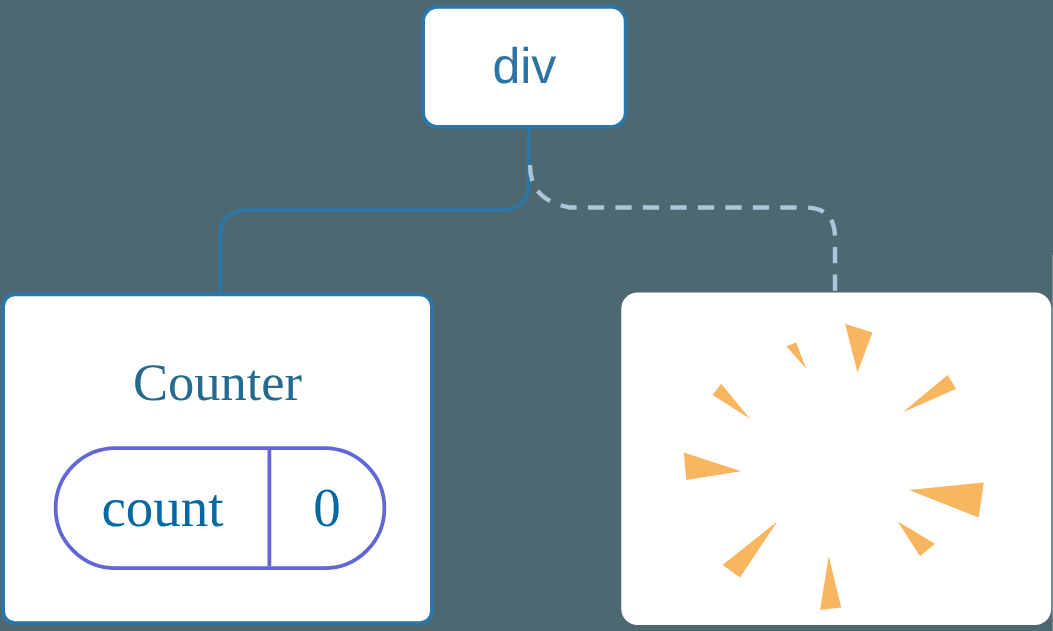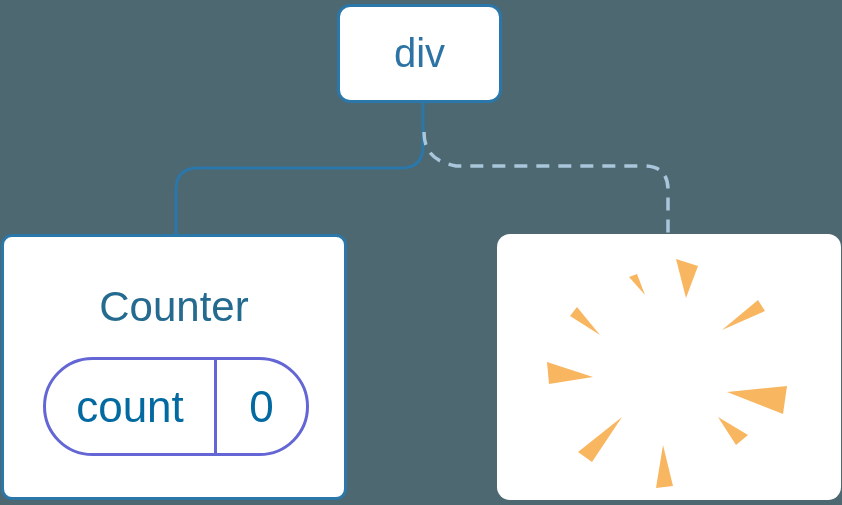--- a/index.html
+++ b/index.html
@@ -38,20 +38,21 @@
     font-size: 40px;
     color: #2D74A4;
   }
 
   .counter-card {
     left: 1px; top: 234px;
     width: 346px; height: 266px;
     border: 3px solid #2B77A9;
     border-radius: 11px;
     box-sizing: border-box;
+    font-family: Liberation Serif, serif;
   }
 
   .counter-title {
     position: absolute;
     left: 0; top: 46px;
     width: 100%;
     text-align: center;
     font-size: 42px;
     font-weight: 500;
     color: #256A8F;

